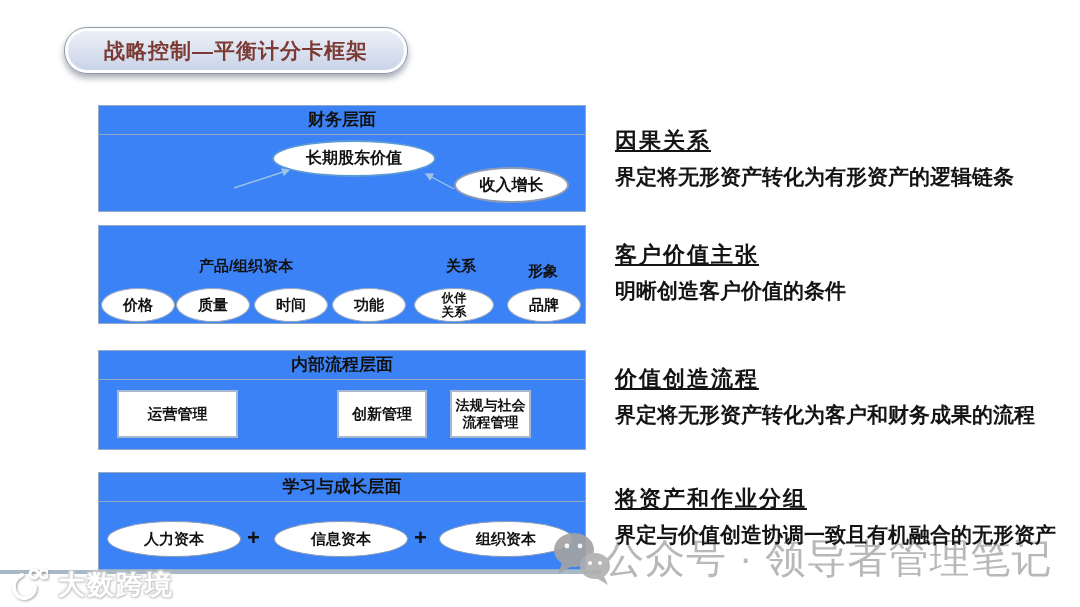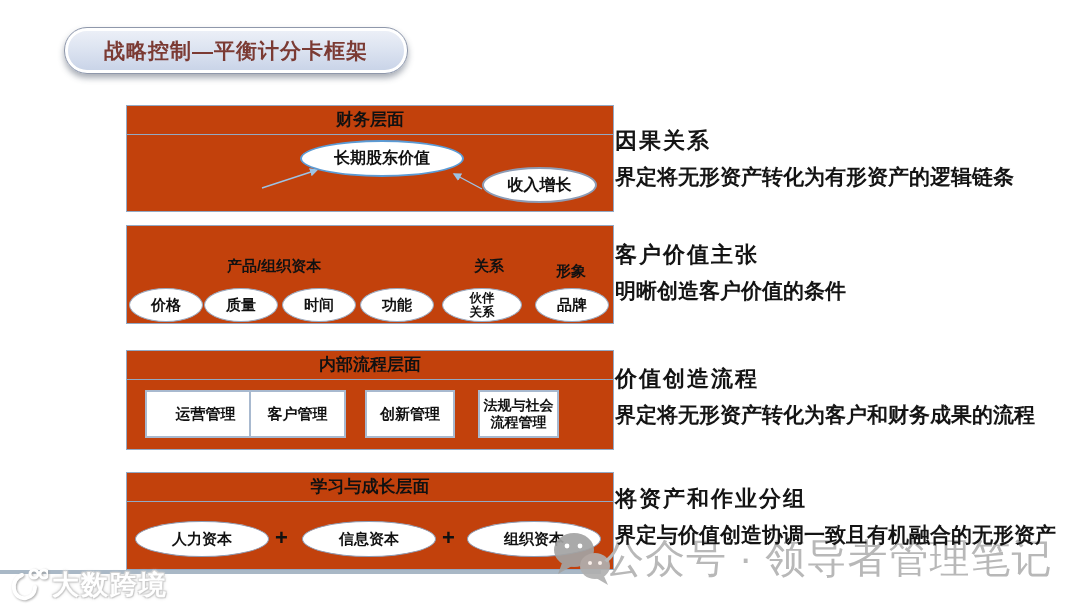--- a/index.html
+++ b/index.html
@@ -8,21 +8,21 @@
 
   
   .title-pill{position:absolute;left:64px;top:27px;width:342px;height:45px;border-radius:23px;
     background:linear-gradient(180deg,#eef1f8 0%,#dde4f1 45%,#c7d2e7 100%);
     border:1px solid #8f98ab;
     box-shadow:0 4px 6px rgba(60,70,90,.45), inset 0 0 0 3px #ffffff;
     display:flex;align-items:center;justify-content:center;z-index:3;}
   .title-pill span{font-size:21px;font-weight:700;color:#7b3a33;letter-spacing:1px;}
 
   
-  .panel{position:absolute;left:126px;width:486px;border:1px solid #93a9c4;background:#c2410c;z-index:1;}
+  .panel{position:absolute;left:98px;width:486px;border:1px solid #93a9c4;background:#3b82f6;z-index:1;}
   .panel-header{height:28px;line-height:28px;text-align:center;font-size:17px;font-weight:700;
     border-bottom:1px solid #93a9c4;color:#111;}
   #panel-finance{top:105px;height:105px;}
   #panel-customer{top:225px;height:97px;}
   #panel-process{top:350px;height:98px;}
   #panel-learning{top:472px;height:96px;}
 
   .ellipse{position:absolute;border:2px solid #8d9cb5;border-radius:50%;background:#fff;
     display:flex;align-items:center;justify-content:center;font-size:16px;font-weight:600;color:#111;
     box-sizing:border-box;text-align:center;}
@@ -54,32 +54,32 @@
   #pr-3 span{display:block;width:78px;line-height:17px;}
 
   
   .l-node{top:48px;width:134px;height:36px;border-width:1.5px;border-color:#8d9cb5;font-size:15px;}
   #ln-0{left:8px;} #ln-1{left:175px;} #ln-2{left:340px;}
   .plus{position:absolute;top:52px;font-size:22px;font-weight:700;color:#111;}
   #plus-1{left:148px;} #plus-2{left:315px;}
 
   
   .ann{position:absolute;left:615px;z-index:4;}
-  .ann .h{font-size:22px;font-weight:600;letter-spacing:2px;line-height:26px;margin:0 0 10px 0;color:#141414;}
+  .ann .h{font-size:22px;font-weight:600;letter-spacing:2px;line-height:26px;margin:0 0 10px 0;color:#141414;text-decoration:underline;}
   .ann .b{font-size:21px;font-weight:600;line-height:26px;margin:0;color:#141414;white-space:nowrap;}
   #ann-0{top:128px;} #ann-1{top:242px;} #ann-2{top:366px;} #ann-3{top:486px;}
 
   
   .wm-text{position:absolute;left:604px;top:531px;font-size:40px;font-weight:500;color:#b8b8b8;
     letter-spacing:1px;white-space:nowrap;z-index:2;}
   .wm-icon{position:absolute;left:550px;top:528px;z-index:2;opacity:.92;}
 
   
   .bottom-strip{position:absolute;left:0;top:570px;width:601px;height:4px;background:#a9b8c6;z-index:0;}
-  .footer-logo{position:absolute;left:8px;top:567px;display:flex;align-items:flex-start;gap:4px;z-index:3;}
+  .footer-logo{position:absolute;left:8px;top:567px;display:flex;align-items:flex-start;gap:10px;z-index:3;}
   .footer-logo .txt{font-size:27px;font-weight:700;color:#ffffff;letter-spacing:2px;
     text-shadow:1px 1px 1px #c9c9c9,-1px -1px 1px #d6d6d6,1px -1px 1px #d6d6d6,-1px 1px 1px #d6d6d6,0 0 4px #cfcfcf;}
   .footer-logo svg{filter:drop-shadow(1px 1px 1px rgba(160,160,160,.9));}
 </style>
 </head>
 <body>
 
 <div class="stage">
 
   <div class="title-pill">
@@ -111,21 +111,20 @@
     <div class="ellipse thin c-node" id="cn-3">功能</div>
     <div class="ellipse thin c-node" id="cn-4">
       <span>伙伴关系</span>
     </div>
     <div class="ellipse thin c-node" id="cn-5">品牌</div>
   </div>
 
   <div class="panel" id="panel-process">
     <div class="panel-header">内部流程层面</div>
     <div class="p-rect" id="pr-0">运营管理</div>
-    <div class="p-rect" id="pr-1">客户管理</div>
     <div class="p-rect" id="pr-2">创新管理</div>
     <div class="p-rect" id="pr-3">
       <span>法规与社会流程管理</span>
     </div>
   </div>
 
   <div class="panel" id="panel-learning">
     <div class="panel-header">学习与成长层面</div>
     <div class="ellipse l-node" id="ln-0">人力资本</div>
     <div class="plus" id="plus-1">+</div>

